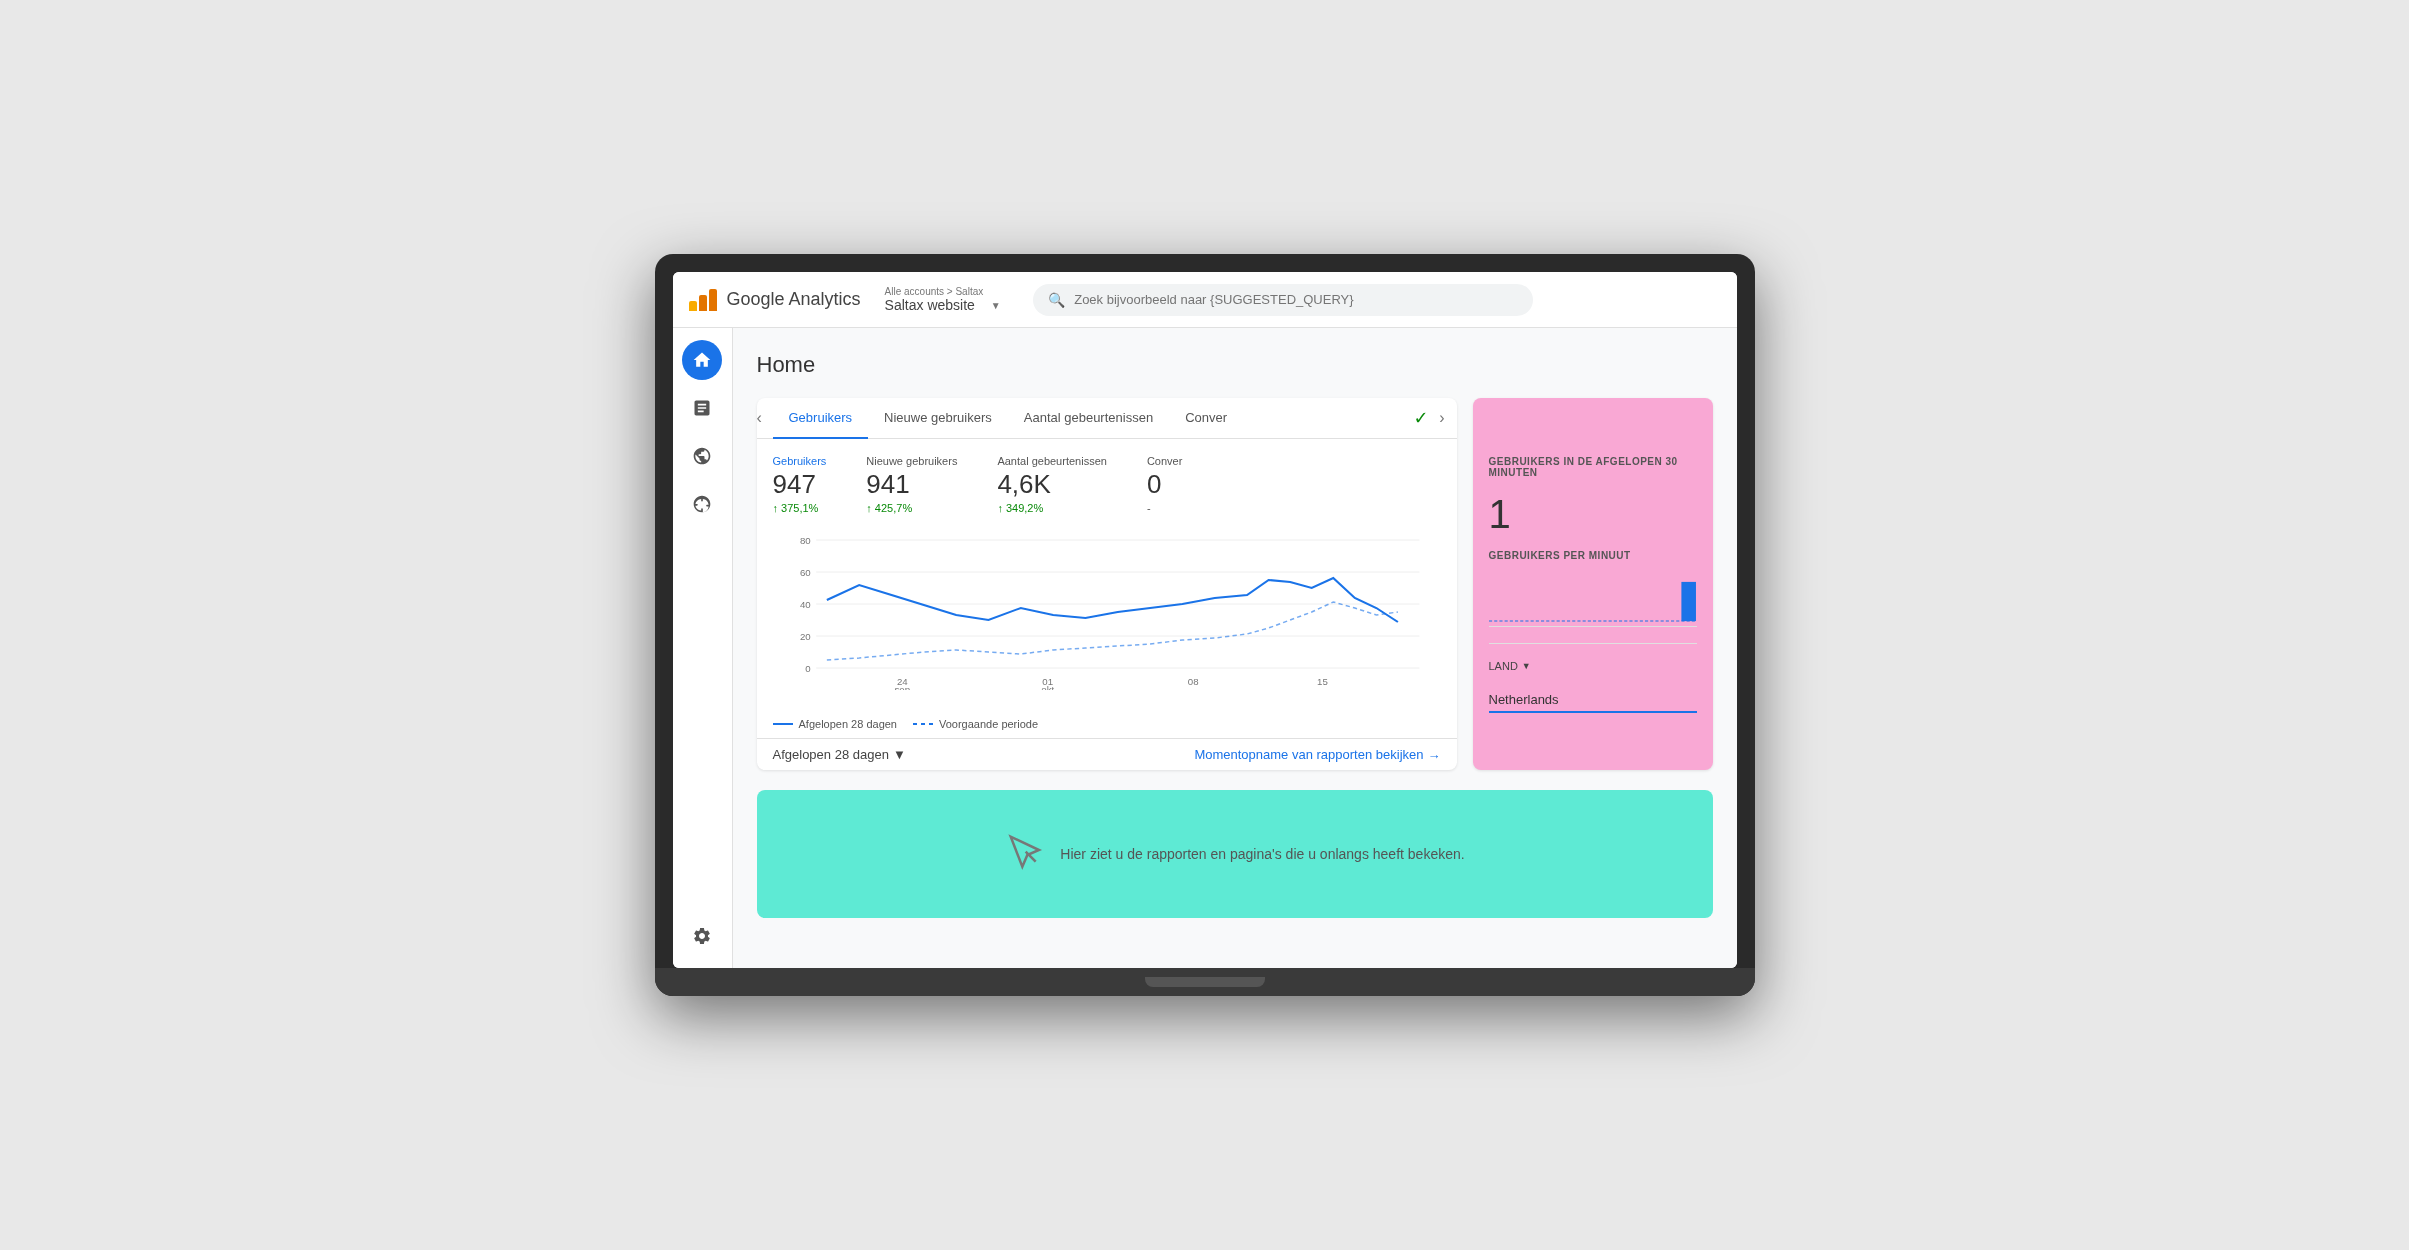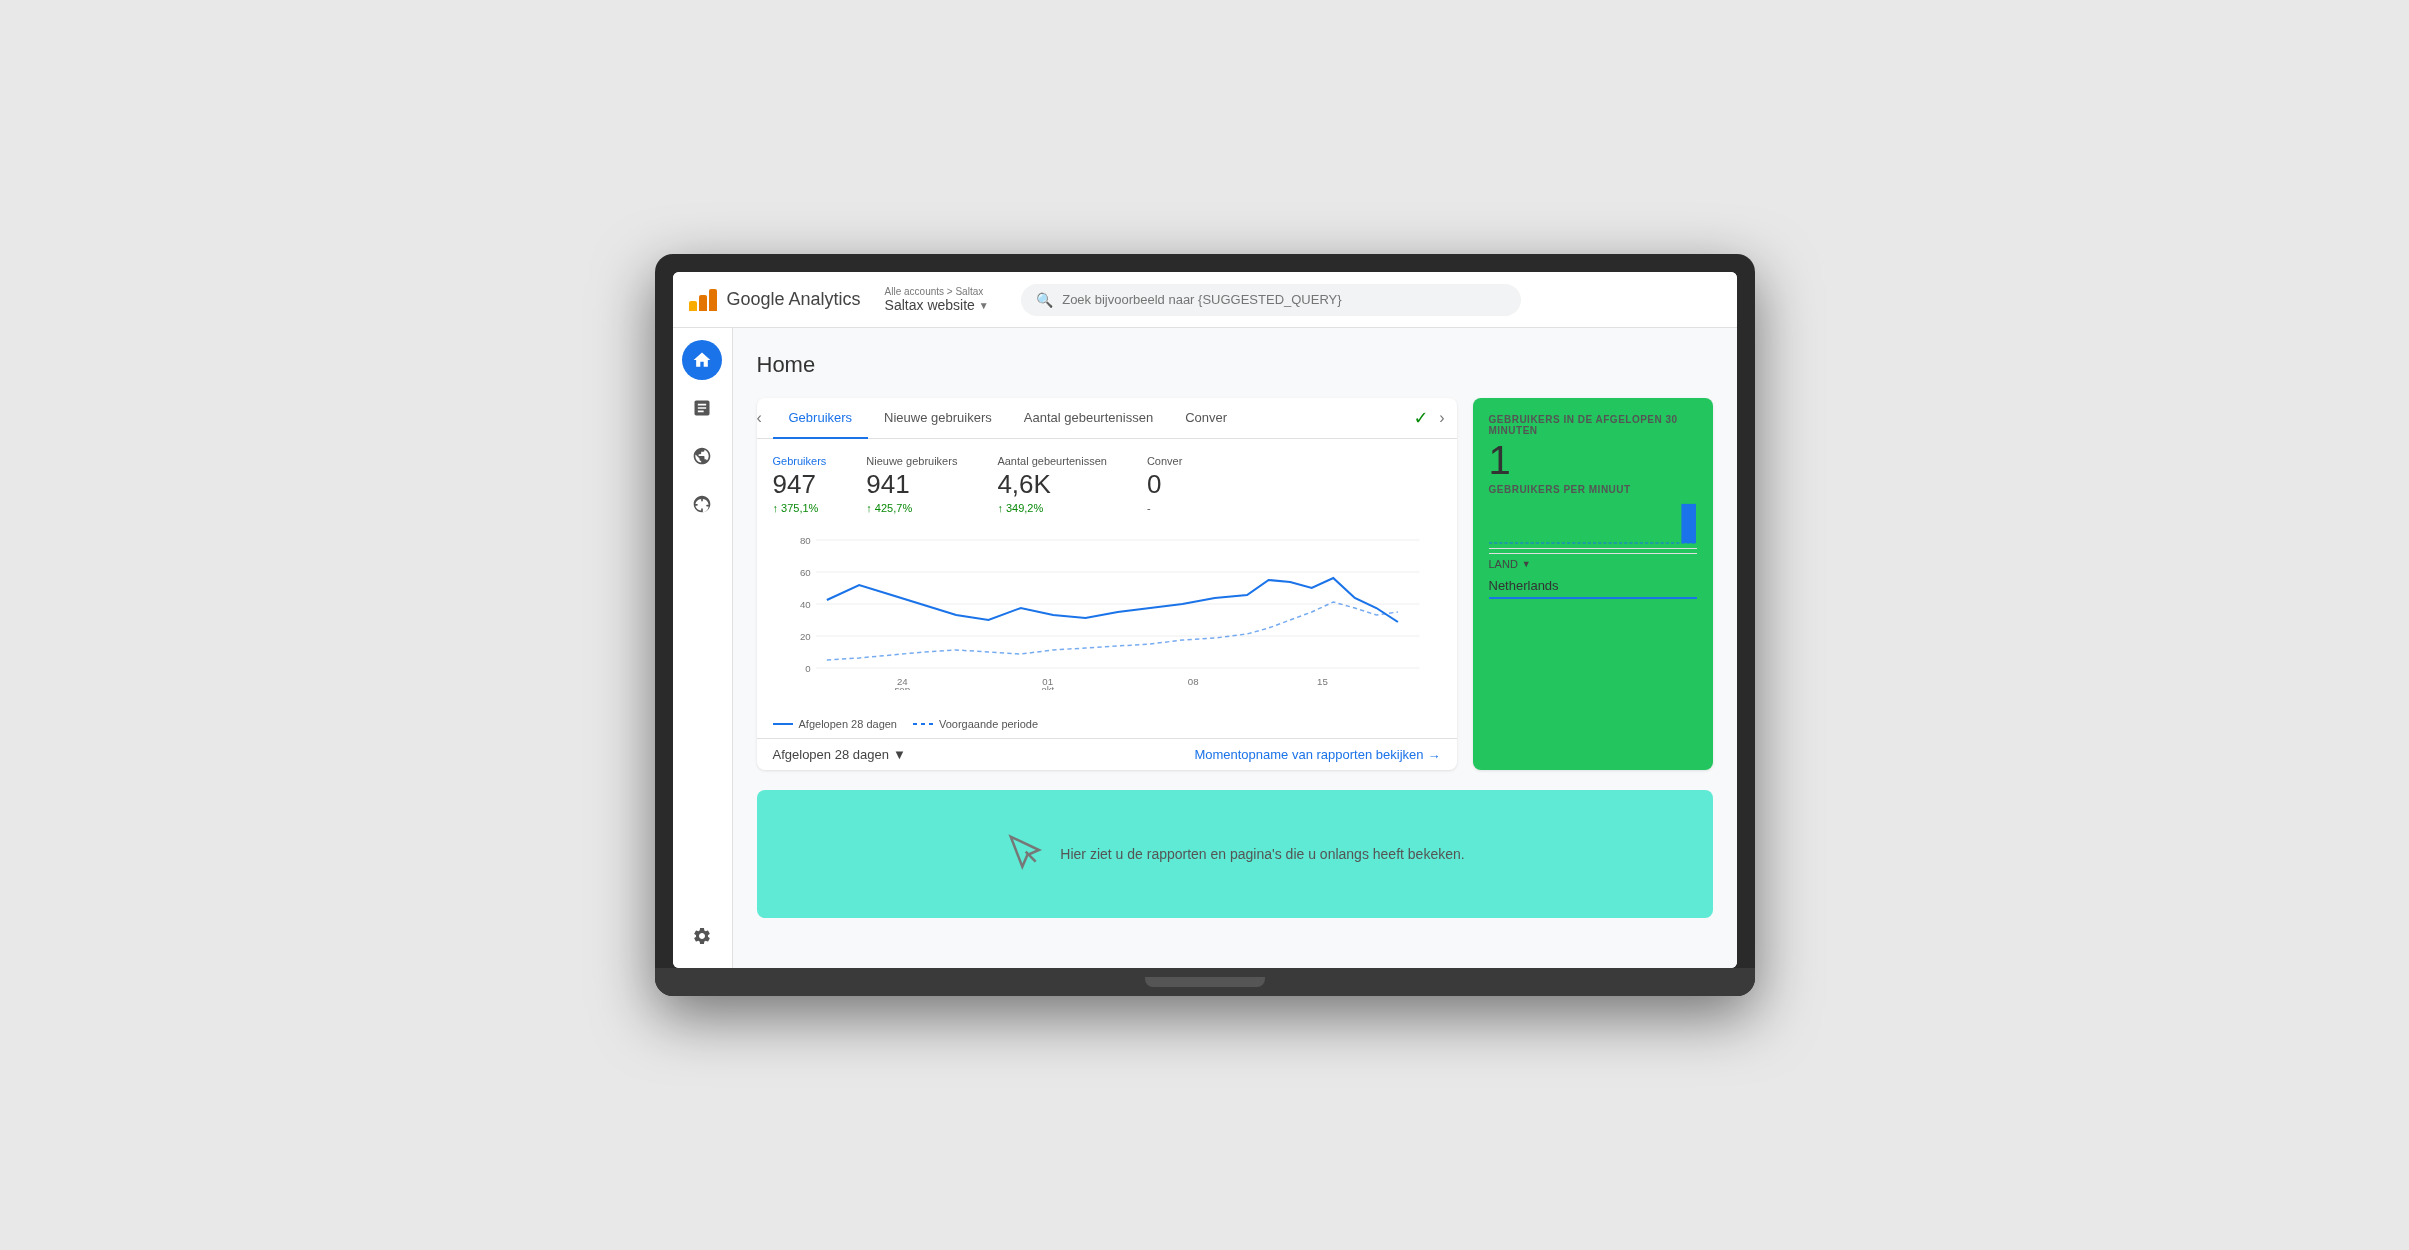--- a/index.html
+++ b/index.html
@@ -92,21 +92,21 @@
     .ga-breadcrumb-top {
       font-size: 10px;
       color: #777;
     }
 
     .ga-breadcrumb-main {
       font-size: 14px;
       color: #444;
       display: flex;
       align-items: center;
-      gap: 4px;
+      gap: 16px;
       cursor: pointer;
     }
 
     .ga-breadcrumb-arrow {
       font-size: 10px;
       color: #777;
     }
 
     .ga-search {
       flex: 1;
@@ -343,27 +343,28 @@
       display: flex;
       align-items: center;
       gap: 4px;
       cursor: pointer;
       text-decoration: none;
     }
 
     
     .realtime-card {
       width: 240px;
-      background: #22c55e;
+      background: #f9a8d4;
       border-radius: 8px;
       box-shadow: 0 1px 3px rgba(0,0,0,0.1);
       padding: 16px;
       display: flex;
       flex-direction: column;
-      gap: 4px;
+      gap: 16px;
+      justify-content: center;
     }
 
     .rt-title {
       font-size: 10px;
       color: #555;
       font-weight: 600;
       letter-spacing: 0.5px;
       text-transform: uppercase;
     }
 

